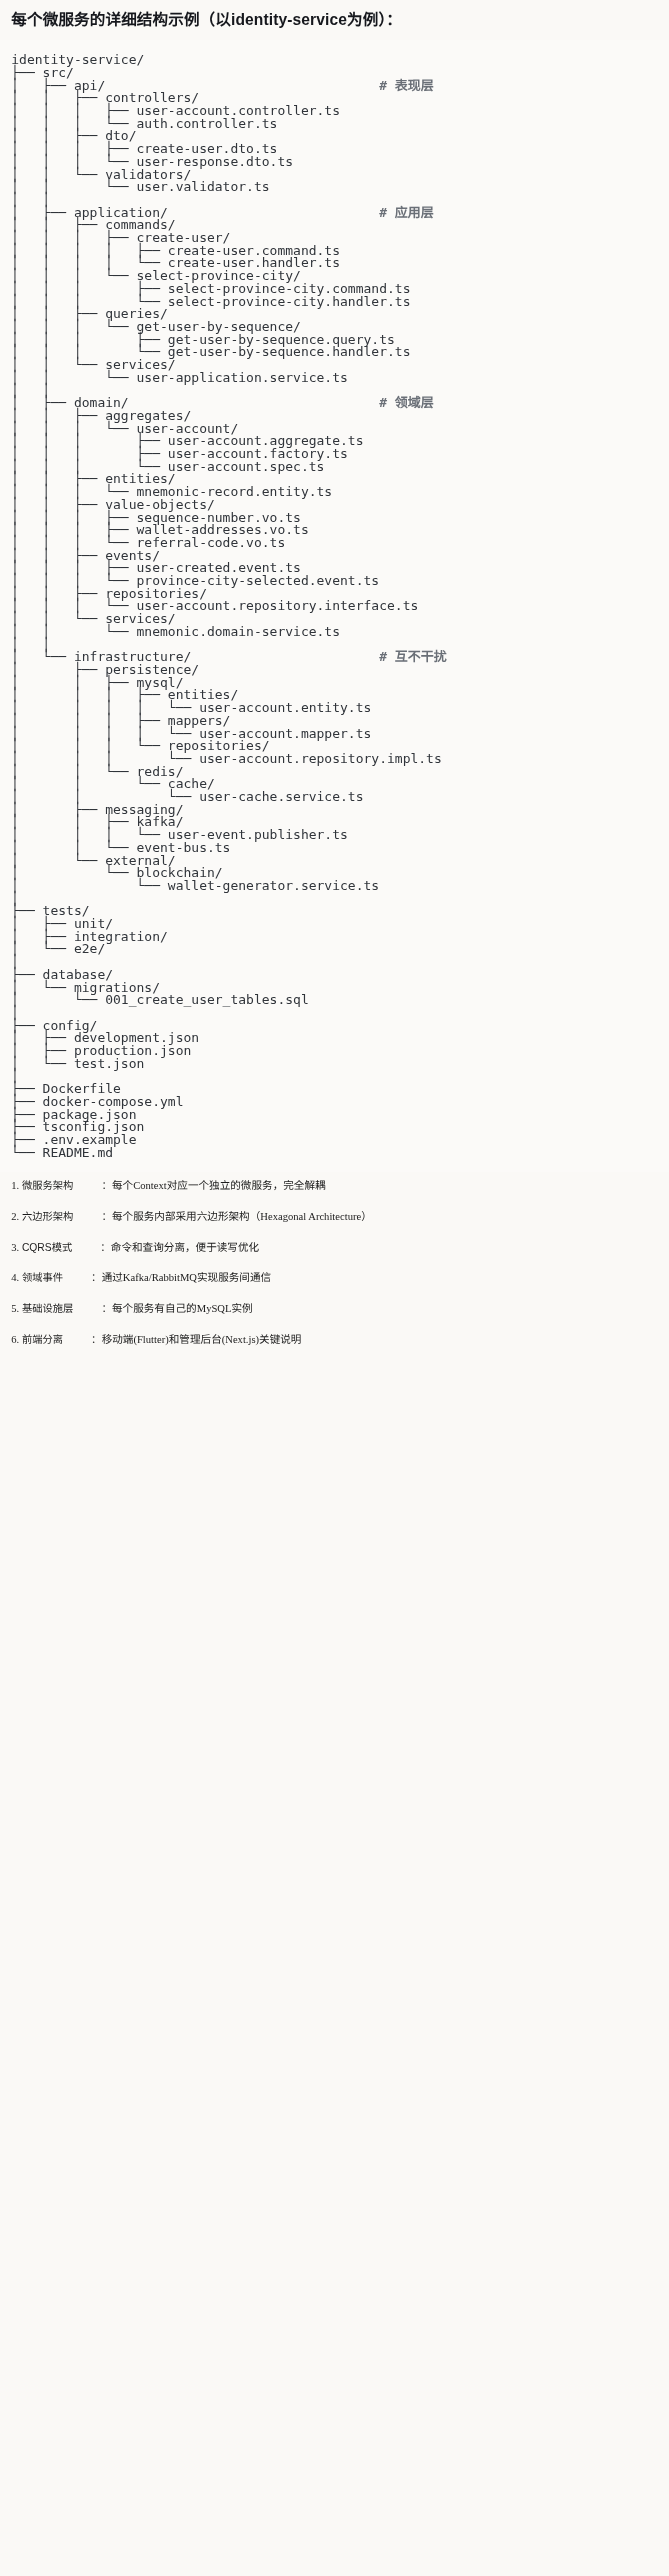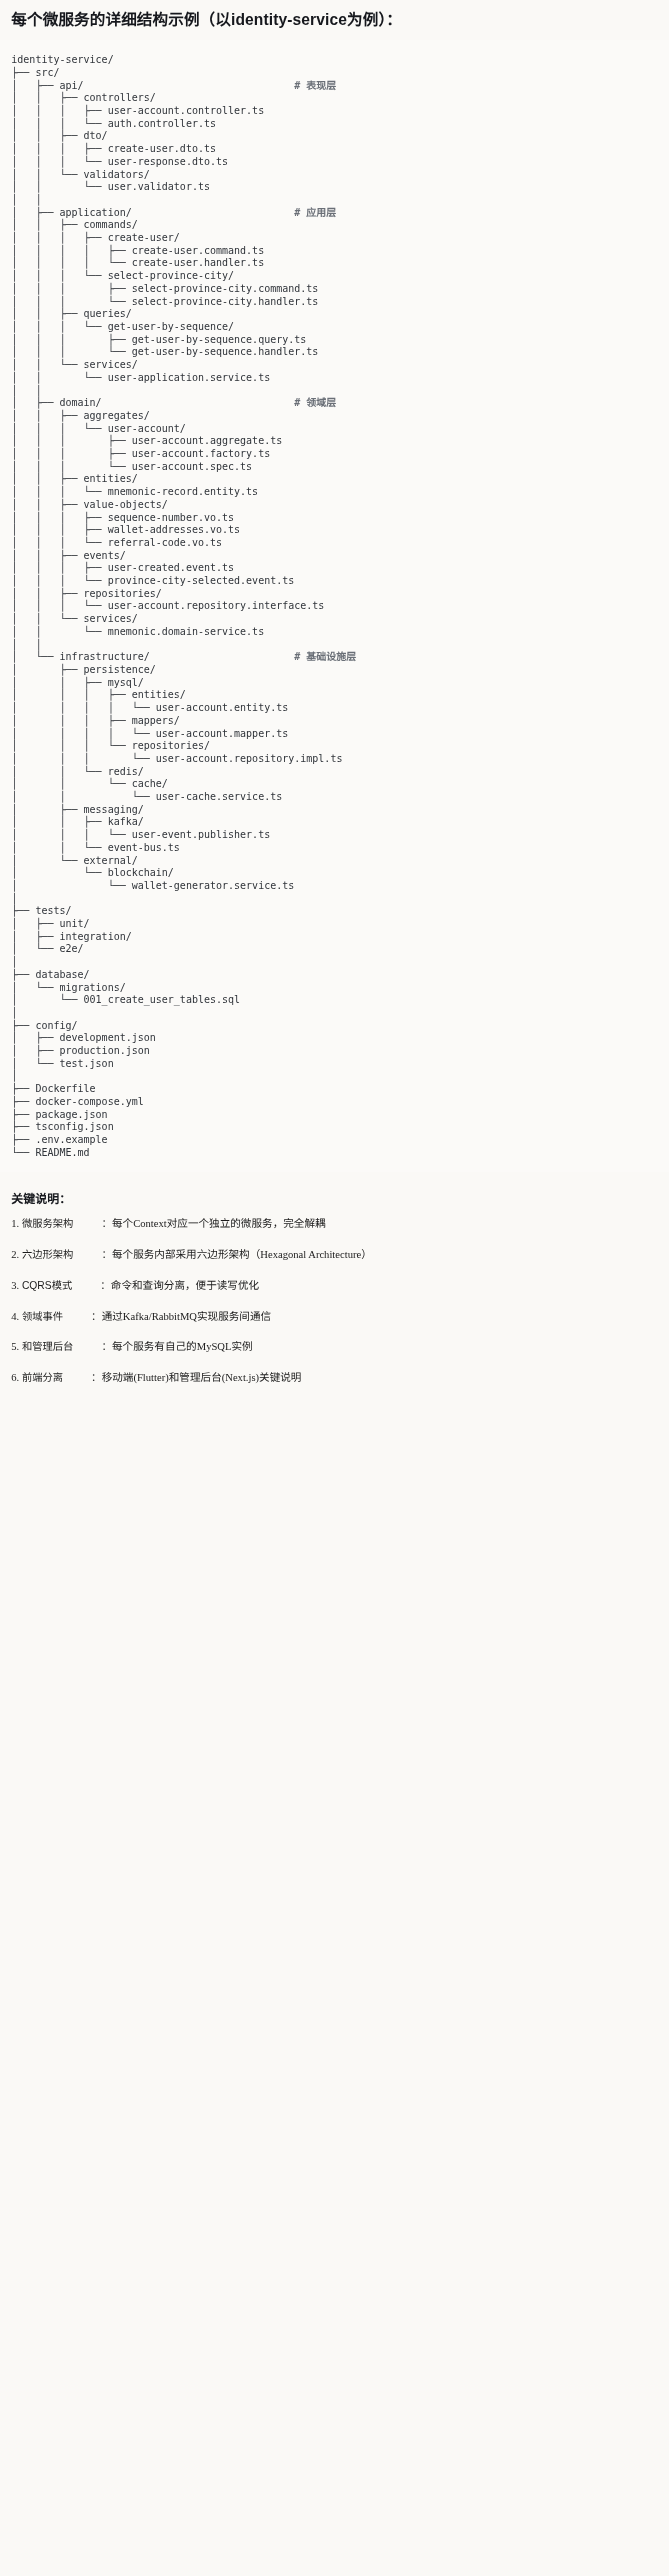--- a/index.html
+++ b/index.html
@@ -42,21 +42,21 @@
   }
 
   
   .code-block {
     padding: 13.8px 11.3px 12.5px 11.3px;
     background: #fbfaf8;
   }
   pre.tree {
     margin: 0;
     font-family: "DejaVu Sans Mono", "Liberation Mono", monospace;
-    font-size: 10px;
+    font-size: 13px;
     line-height: 12.7px;
     color: #30343a;
     white-space: pre;
     tab-size: 4;
     letter-spacing: 0px;
   }
   pre.tree .cmt {
     color: #6a6f77;
     font-weight: bold;
   }
@@ -158,21 +158,21 @@
 │   │   │   ├── wallet-addresses.vo.ts
 │   │   │   └── referral-code.vo.ts
 │   │   ├── events/
 │   │   │   ├── user-created.event.ts
 │   │   │   └── province-city-selected.event.ts
 │   │   ├── repositories/
 │   │   │   └── user-account.repository.interface.ts
 │   │   └── services/
 │   │       └── mnemonic.domain-service.ts
 │   │
-│   └── infrastructure/                        <span class="cmt"># 基础设施层</span>
+│   └── infrastructure/                        <span class="cmt"># 互不干扰</span>
 │       ├── persistence/
 │       │   ├── mysql/
 │       │   │   ├── entities/
 │       │   │   │   └── user-account.entity.ts
 │       │   │   ├── mappers/
 │       │   │   │   └── user-account.mapper.ts
 │       │   │   └── repositories/
 │       │   │       └── user-account.repository.impl.ts
 │       │   └── redis/
 │       │       └── cache/
@@ -201,27 +201,26 @@
 │
 ├── Dockerfile
 ├── docker-compose.yml
 ├── package.json
 ├── tsconfig.json
 ├── .env.example
 └── README.md</code></pre>
   </div>
 
   <div class="notes">
-    <div class="notes-title">关键说明：</div>
 
     <ol class="notes-list" id="notes-list">
         <li><span class="lead">微服务架构</span><span class="body">：每个Context对应一个独立的微服务，完全解耦</span></li>
         <li><span class="lead">六边形架构</span><span class="body">：每个服务内部采用六边形架构（Hexagonal Architecture）</span></li>
         <li><span class="lead">CQRS模式</span><span class="body">：命令和查询分离，便于读写优化</span></li>
         <li><span class="lead">领域事件</span><span class="body">：通过Kafka/RabbitMQ实现服务间通信</span></li>
-        <li><span class="lead">和管理后台</span><span class="body">：每个服务有自己的MySQL实例</span></li>
+        <li><span class="lead">基础设施层</span><span class="body">：每个服务有自己的MySQL实例</span></li>
         <li><span class="lead">前端分离</span><span class="body">：移动端(Flutter)和管理后台(Next.js)关键说明</span></li>
       </ol>
 
   </div>
 
 </div>
 
 
 </body></html>

